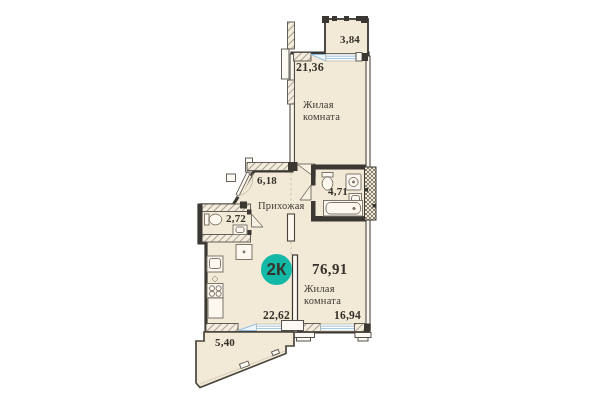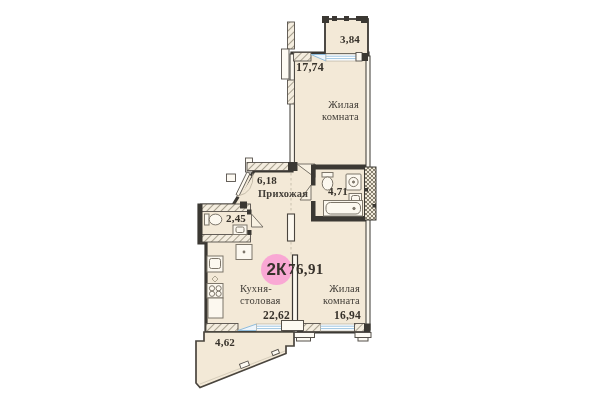--- a/index.html
+++ b/index.html
@@ -3,24 +3,24 @@
 <meta charset="utf-8">
 <style>
   html,body{margin:0;padding:0;background:#ffffff;}
   #stage{position:relative;width:600px;height:400px;background:#ffffff;overflow:hidden;
          font-family:"Liberation Serif",serif;}
   #planSvg{position:absolute;left:0;top:0;}
   .lbl{position:absolute;color:#37322b;white-space:nowrap;line-height:1.1;}
   .num{font-size:11px;font-weight:bold;letter-spacing:.2px;}
   .num-big{font-size:15px;font-weight:bold;letter-spacing:.4px;}
   .rname{font-size:10.5px;letter-spacing:.2px;color:#44403a;}
-  .two-line{white-space:normal;text-align:right;line-height:12px;}
+  .two-line{white-space:normal;text-align:left;line-height:12px;}
   .left-line{white-space:normal;text-align:left;line-height:12px;}
   #badge{position:absolute;left:261px;top:254px;width:31px;height:31px;border-radius:50%;
-         background:#f9a8d4;display:flex;align-items:center;justify-content:center;
+         background:#14b8a6;display:flex;align-items:center;justify-content:center;
          font-family:"Liberation Sans",sans-serif;font-weight:bold;font-size:17px;color:#37322b;}
 </style>
 </head>
 <body>
 
 <div id="stage">
 
 <svg id="planSvg" width="600" height="400" viewBox="0 0 600 400">
   <defs>
     <pattern id="hatch" width="5" height="5" patternUnits="userSpaceOnUse" patternTransform="rotate(45)">
@@ -156,45 +156,41 @@
   <g>
     <path d="M204,332 L204,341 L196,341 L196,383 L200,387.5 L286,353.5 L286,346 L294,346 L294,332 Z" fill="#f3e9d7" stroke="#4a453e" stroke-width="1.7"></path>
     <line x1="200" y1="384" x2="285" y2="351" stroke="#cfc7b4" stroke-width="0.8"></line>
     <rect x="240" y="362.5" width="9" height="4.5" fill="#fdfaf3" stroke="#55504a" stroke-width="0.9" transform="rotate(-21 244.5 364.8)"></rect>
     <rect x="272" y="350.5" width="7" height="4" fill="#fdfaf3" stroke="#55504a" stroke-width="0.9" transform="rotate(-21 275.5 352.5)"></rect>
   </g>
 </svg>
 
 <div class="lbl num" style="left:340px;top:33px;">3,84</div>
 
-<div class="lbl num" style="left:296px;top:61px;font-size:12px;">17,74</div>
+<div class="lbl num" style="left:296px;top:61px;font-size:12px;">21,36</div>
 <div class="lbl rname two-line" style="left:303px;top:99px;width:56px;">
   <span>Жилая</span><br>
   <span>комната</span>
 </div>
 
 <div class="lbl num" style="left:257px;top:174px;">6,18</div>
-<div class="lbl rname" style="left:258px;top:188px;font-weight:bold;">Прихожая</div>
+<div class="lbl rname" style="left:258px;top:200px;">Прихожая</div>
 
 <div class="lbl num" style="left:328px;top:185px;text-align:right;">4,71</div>
 
-<div class="lbl num" style="left:226px;top:212px;">2,45</div>
+<div class="lbl num" style="left:226px;top:212px;">2,72</div>
 
 <div id="badge">
   <span>2К</span>
 </div>
-<div class="lbl num-big" style="left:288px;top:261px;text-align:center;">76,91</div>
+<div class="lbl num-big" style="left:312px;top:261px;text-align:center;">76,91</div>
 
-<div class="lbl rname left-line" style="left:240px;top:283px;width:60px;">
-  <span>Кухня-</span><br>
-  <span>столовая</span>
-</div>
 <div class="lbl num" style="left:263px;top:309px;font-size:11.5px;">22,62</div>
 
 <div class="lbl rname two-line" style="left:304px;top:283px;width:56px;">
   <span>Жилая</span><br>
   <span>комната</span>
 </div>
 <div class="lbl num" style="left:334px;top:309px;font-size:11.5px;text-align:right;">16,94</div>
 
-<div class="lbl num" style="left:215px;top:336px;">4,62</div>
+<div class="lbl num" style="left:215px;top:336px;">5,40</div>
 
 </div>
 
 </body></html>

